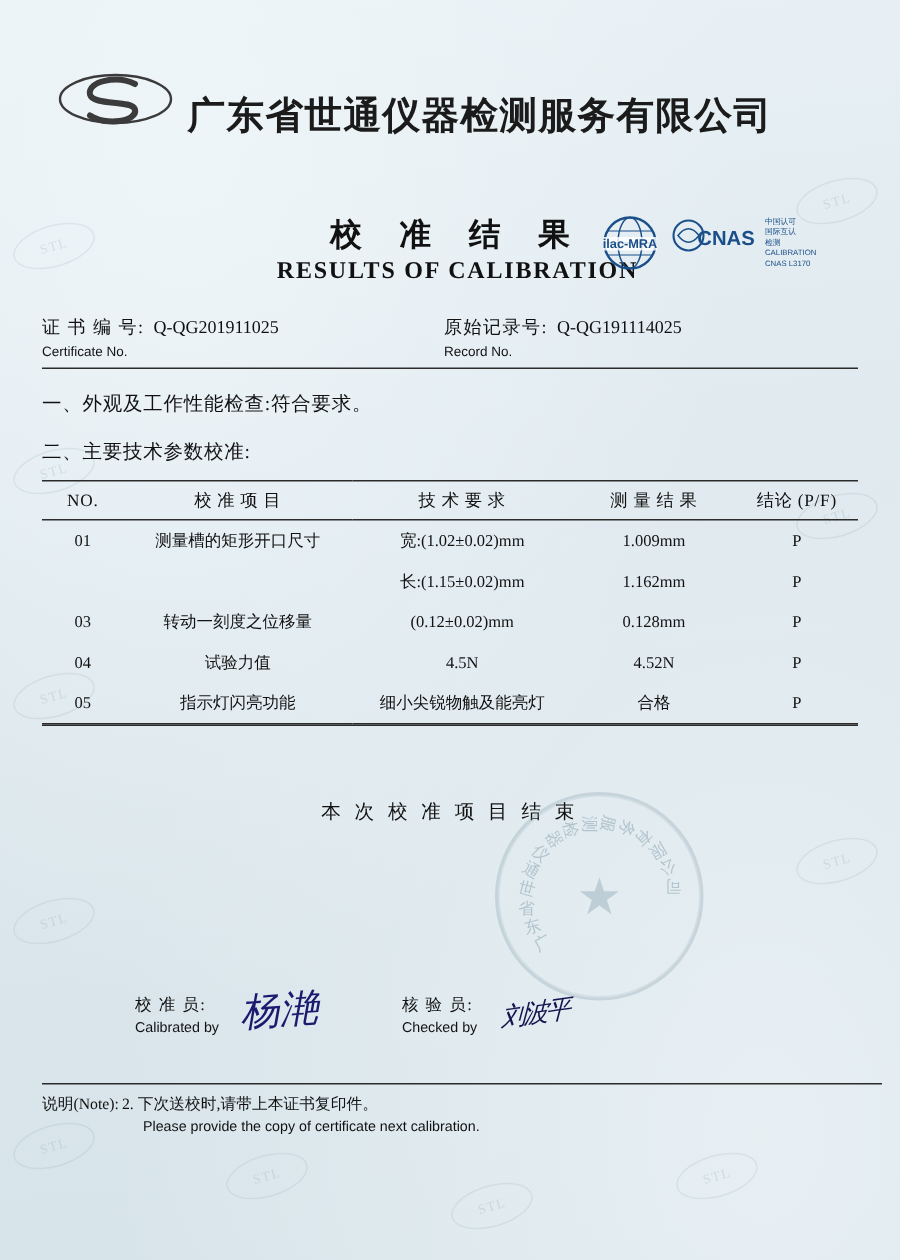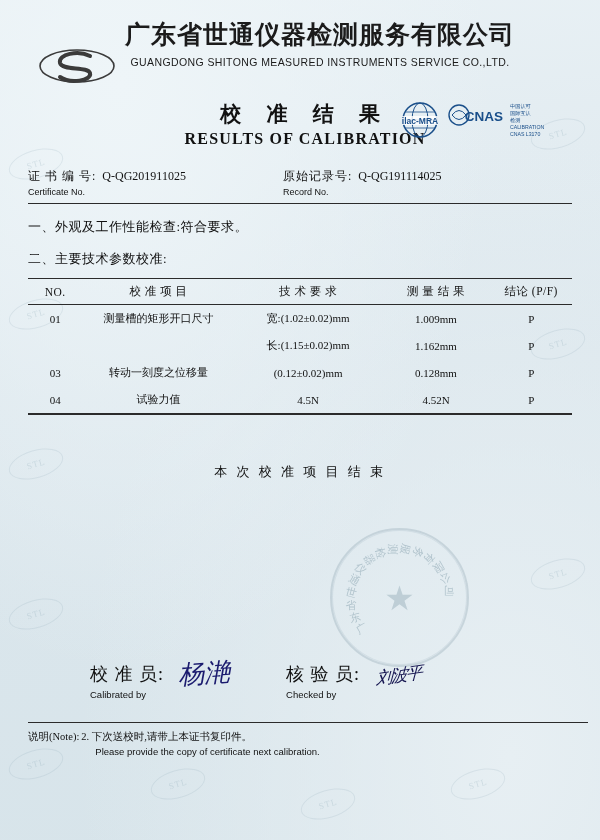--- a/index.html
+++ b/index.html
@@ -47,21 +47,21 @@
   .doc {
     position: absolute;
     inset: 0;
     padding: 0 28px;
     box-sizing: border-box;
   }
 
   
   .header {
     position: relative;
-    padding-top: 18px;
+    padding-top: 60px;
     height: 70px;
   }
   .logo-s {
     position: absolute;
     left: 10px;
     top: 44px;
     width: 78px;
     height: 44px;
   }
   .logo-s svg { display:block; }
@@ -133,20 +133,21 @@
   }
   .cnas-block .en { color:#1a4f8a; }
 
   
   .meta-row {
     margin-top: 12px;
     display: flex;
     align-items: flex-end;
     font-size: 11px;
     color: #111;
+    gap: 13px;
   }
   .meta-col { display: flex; flex-direction: column; }
   .meta-label-cn { font-size: 12px; font-family: "Liberation Serif", serif; letter-spacing:1px; }
   .meta-label-en { font-size: 9px; margin-top: 2px; }
   .meta-val {
     font-size: 12px;
     font-family: "Liberation Serif", serif;
     margin-left: 6px;
     padding-top: 1px;
   }
@@ -250,21 +251,21 @@
   
   .sign-row {
     position: absolute;
     left: 90px;
     right: 40px;
     top: 662px;
     display: flex;
     align-items: flex-start;
   }
   .sign-label { display: flex; flex-direction: column; }
-  .sign-cn { font-family: "Liberation Serif", serif; font-size: 18px; letter-spacing: 1px; color:#111; }
+  .sign-cn { font-family: "Liberation Serif", serif; font-size: 11px; letter-spacing: 1px; color:#111; }
   .sign-en { font-size: 9.5px; color:#111; margin-top: 3px; }
   .sign-mark {
     font-family: "Liberation Serif", serif;
     color: #1a1a6e;
     font-size: 26px;
     margin-left: 14px;
     margin-top: -6px;
     transform: rotate(-4deg);
     font-style: italic;
   }
@@ -322,21 +323,20 @@
   <div class="doc">
 
     <div class="header">
       <div class="logo-s">
         <svg width="78" height="44" viewBox="0 0 78 44">
           <ellipse cx="39" cy="22" rx="37" ry="16" fill="none" stroke="#3b3b3b" stroke-width="1.6"></ellipse>
           <path d="M52 12 C40 6, 20 10, 22 19 C24 27, 50 22, 52 29 C54 37, 32 40, 22 33" fill="none" stroke="#3b3b3b" stroke-width="4" stroke-linecap="round"></path>
         </svg>
       </div>
       <div class="company-cn">广东省世通仪器检测服务有限公司</div>
-      <div class="company-en">GUANGDONG SHITONG MEASURED INSTRUMENTS SERVICE CO.,LTD.</div>
     </div>
 
     <div class="title-row">
       <div class="title-cn">校 准 结 果</div>
       <div class="title-en">RESULTS OF CALIBRATION</div>
 
       <div class="badges">
         <div class="badge-ilac">
           <svg width="44" height="38" viewBox="0 0 44 38">
             <circle cx="22" cy="19" r="17" fill="none" stroke="#1a4f8a" stroke-width="1.6"></circle>
@@ -418,20 +418,27 @@
           <td class="c-res">0.128mm</td>
           <td class="c-con">P</td>
         </tr>
         <tr class="row">
           <td class="c-no">04</td>
           <td class="c-item">试验力值</td>
           <td class="c-req">4.5N</td>
           <td class="c-res">4.52N</td>
           <td class="c-con">P</td>
         </tr>
+        <tr class="row">
+          <td class="c-no">05</td>
+          <td class="c-item">指示灯闪亮功能</td>
+          <td class="c-req">细小尖锐物触及能亮灯</td>
+          <td class="c-res">合格</td>
+          <td class="c-con">P</td>
+        </tr>
       </tbody>
     </table>
     <div class="tbl-bottom"></div>
 
     <div class="end-line">本 次 校 准 项 目 结 束</div>
   </div>
 
   <div class="seal">
     <div class="star">★</div>
     <div class="seal-txt">

